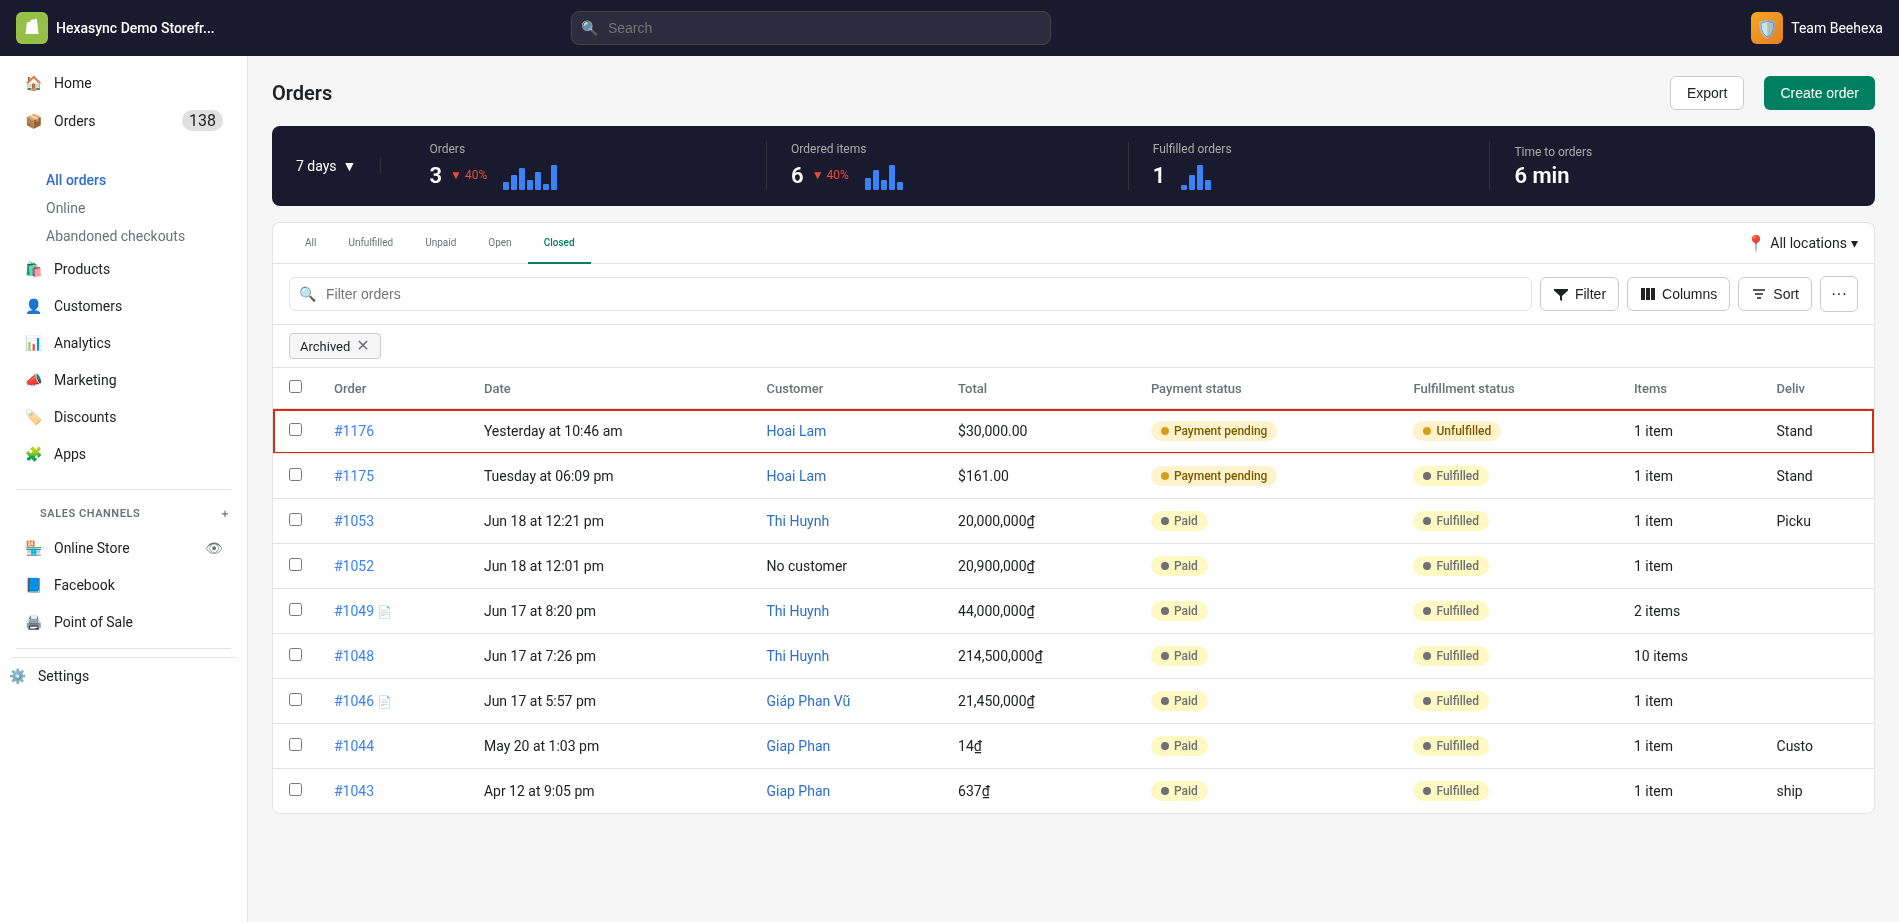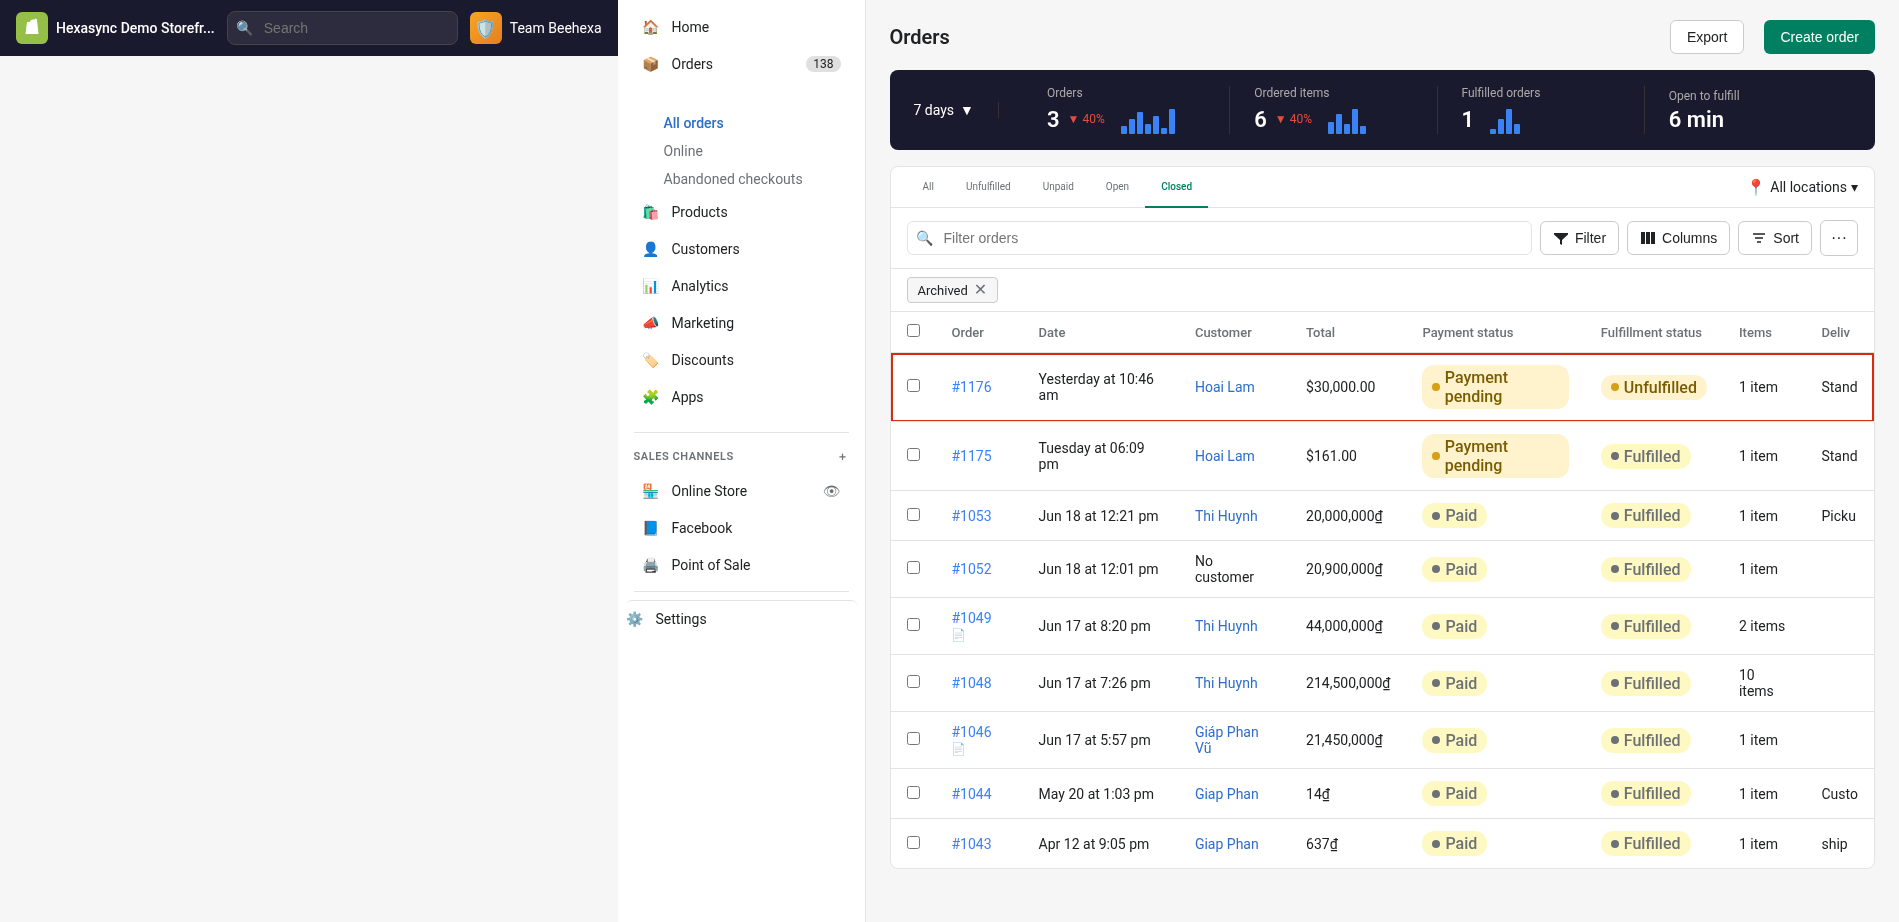--- a/index.html
+++ b/index.html
@@ -1,44 +1,44 @@
 <!DOCTYPE html>
 <html><head>
   <meta charset="utf-8">
   <style>
     * { box-sizing: border-box; margin: 0; padding: 0; }
     body { font-family: -apple-system, BlinkMacSystemFont, 'Segoe UI', Roboto, sans-serif; font-size: 14px; background: #f6f6f7; color: #202223; }
 
     
-    .app-wrapper { display: flex; flex-direction: row; height: 100vh; border-radius: 22px; }
+    .app-wrapper { display: flex; flex-direction: column; height: 100vh; border-radius: 22px; }
     .top-bar { display: flex; align-items: center; background: #1a1a2e; height: 56px; padding: 0 16px; gap: 12px; flex-shrink: 0; }
     .main-area { display: flex; flex: 1; overflow: hidden; }
     .sidebar { width: 248px; background: #fff; border-right: 1px solid #e1e3e5; overflow-y: auto; flex-shrink: 0; }
     .content { flex: 1; overflow-y: auto; padding: 20px 24px; background: #f6f6f7; }
 
     
     .top-bar-logo { display: flex; align-items: center; gap: 8px; color: #fff; font-size: 14px; font-weight: 500; min-width: 180px; }
     .logo-icon { width: 32px; height: 32px; }
     .top-bar-search { flex: 1; max-width: 480px; margin: 0 auto; }
     .top-bar-search input { width: 100%; padding: 8px 12px 8px 36px; border-radius: 8px; border: 1px solid #444; background: #2c2c3e; color: #fff; font-size: 14px; outline: none; }
     .search-wrap { position: relative; }
     .search-wrap .search-icon-top { position: absolute; left: 10px; top: 50%; transform: translateY(-50%); color: #aaa; font-size: 14px; }
     .top-bar-right { display: flex; align-items: center; gap: 8px; margin-left: auto; color: #fff; font-size: 14px; }
     .team-icon { width: 32px; height: 32px; background: linear-gradient(135deg, #f6a623, #e67e22); border-radius: 6px; display: flex; align-items: center; justify-content: center; font-size: 18px; }
 
     
     .sidebar-section { padding: 8px 0; }
     .sidebar-item { display: flex; align-items: center; gap: 10px; padding: 8px 16px; cursor: pointer; color: #202223; font-size: 14px; border-radius: 6px; margin: 1px 8px; }
     .sidebar-item-icon { width: 20px; height: 20px; display: flex; align-items: center; justify-content: center; color: #6d7175; }
-    .sidebar-badge { background: #e0e0e0; border-radius: 10px; padding: 1px 7px; font-size: 12px; margin-left: auto; }
+    .sidebar-badge { background: #e0e0e0; border-radius: 10px; padding: 1px 7px; font-size: 16px; margin-left: auto; }
     .sidebar-sub { padding-left: 46px; margin-top: 27px; }
     .sidebar-sub-item { padding: 6px 16px 6px 0; cursor: pointer; color: #6d7175; font-size: 14px; border-radius: 4px; }
     .sidebar-sub-item.active { color: #2c6ecb; font-weight: 500; }
     .sidebar-divider { height: 1px; background: #e1e3e5; margin: 8px 16px; }
-    .sidebar-section-header { display: flex; align-items: center; justify-content: space-between; padding: 8px 16px; font-size: 11px; font-weight: 600; color: #6d7175; text-transform: uppercase; letter-spacing: 0.05em; }
+    .sidebar-section-header { display: flex; align-items: center; justify-content: space-between; padding: 8px 16px; font-size: 11px; font-weight: 600; color: #6d7175; text-transform: uppercase; letter-spacing: 0.05em; margin-left: 24px; }
     .sidebar-section-header .plus-btn { cursor: pointer; color: #6d7175; }
 
     
     .page-header { display: flex; align-items: center; justify-content: space-between; margin-bottom: 16px; }
     .page-title { font-size: 20px; font-weight: 600; color: #202223; }
     .header-actions { display: flex; gap: 20px; }
     .btn-export { padding: 8px 16px; border: 1px solid #c9cccf; background: #fff; border-radius: 6px; cursor: pointer; font-size: 14px; color: #202223; }
     .btn-create { padding: 8px 16px; background: #008060; color: #fff; border: none; border-radius: 6px; cursor: pointer; font-size: 14px; font-weight: 500; }
 
     
@@ -75,21 +75,21 @@
     .filter-tag { display: flex; align-items: center; gap: 6px; background: #f6f6f7; border: 1px solid #c9cccf; border-radius: 4px; padding: 4px 10px; font-size: 13px; }
     .filter-tag-remove { cursor: pointer; color: #6d7175; font-size: 16px; line-height: 1; }
 
     
     .orders-table { width: 100%; border-collapse: collapse; }
     .orders-table th { padding: 12px 16px; text-align: left; font-size: 13px; font-weight: 500; color: #6d7175; border-bottom: 1px solid #e1e3e5; white-space: nowrap; }
     .orders-table td { padding: 12px 16px; font-size: 14px; border-bottom: 1px solid #e1e3e5; }
     .orders-table tr:last-child td { border-bottom: none; }
     .order-link { color: #3b82f6; text-decoration: none; cursor: pointer; }
     .customer-link { color: #2c6ecb; text-decoration: none; cursor: pointer; }
-    .badge { display: inline-flex; align-items: center; gap: 5px; padding: 3px 10px; border-radius: 12px; font-size: 16px; font-weight: 500; }
+    .badge { display: inline-flex; align-items: center; gap: 5px; padding: 3px 10px; border-radius: 12px; font-size: 12px; font-weight: 500; }
     .badge-dot { width: 8px; height: 8px; border-radius: 50%; display: inline-block; }
     .badge-yellow { background: #fff3cd; color: #7a5c00; }
     .badge-yellow .badge-dot { background: #d4a017; }
     .badge-gray { background: #fef9c3; color: #6d7175; }
     .badge-gray .badge-dot { background: #6d7175; }
     .col-checkbox { width: 40px; }
     .doc-icon { color: #aaa; font-size: 12px; }
 
     
     .sidebar-bottom { border-top: 1px solid #e1e3e5; padding: 8px 0; }
@@ -242,21 +242,21 @@
             <span class="stats-metric-value">1</span>
             <div class="stats-bar-chart">
               <div class="bar" style="height:5px;background:#3b82f6"></div>
               <div class="bar" style="height:15px;background:#3b82f6"></div>
               <div class="bar" style="height:25px;background:#3b82f6"></div>
               <div class="bar" style="height:10px;background:#3b82f6"></div>
             </div>
           </div>
         </div>
         <div class="stats-metric">
-          <div class="stats-metric-label">Open to fulfill</div>
+          <div class="stats-metric-label">Time to orders</div>
           <span class="stats-metric-value">6 min</span>
         </div>
       </div>
 
       <div class="orders-card">
 
         <div class="orders-tabs">
           <div class="tabs-left">
             <div class="tab">All</div>
             <div class="tab">Unfulfilled</div>

